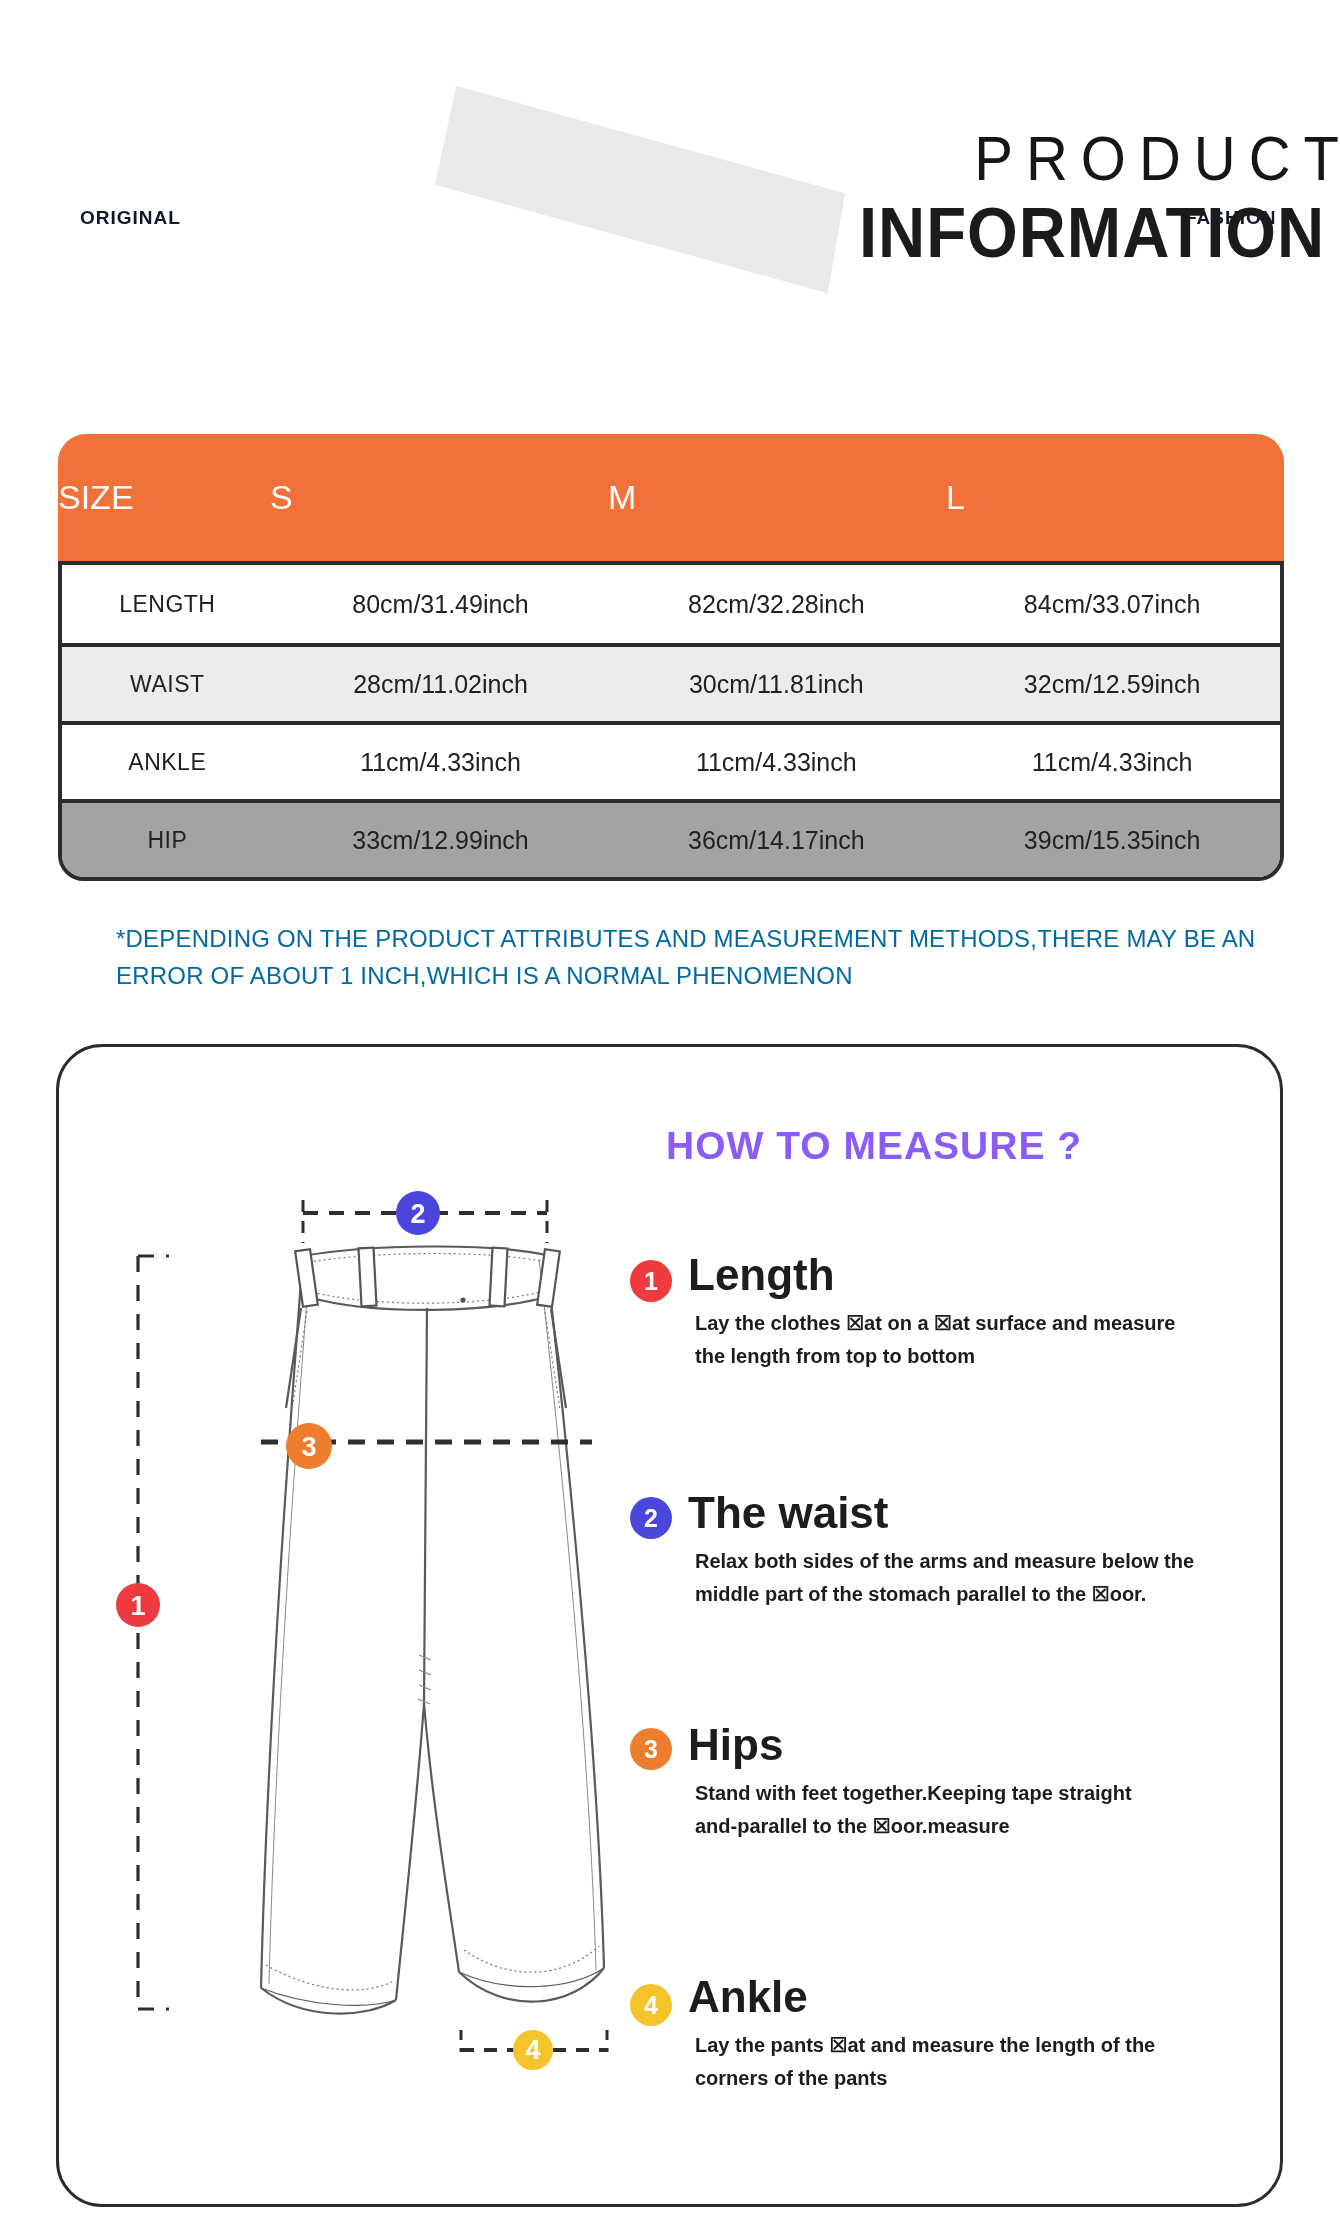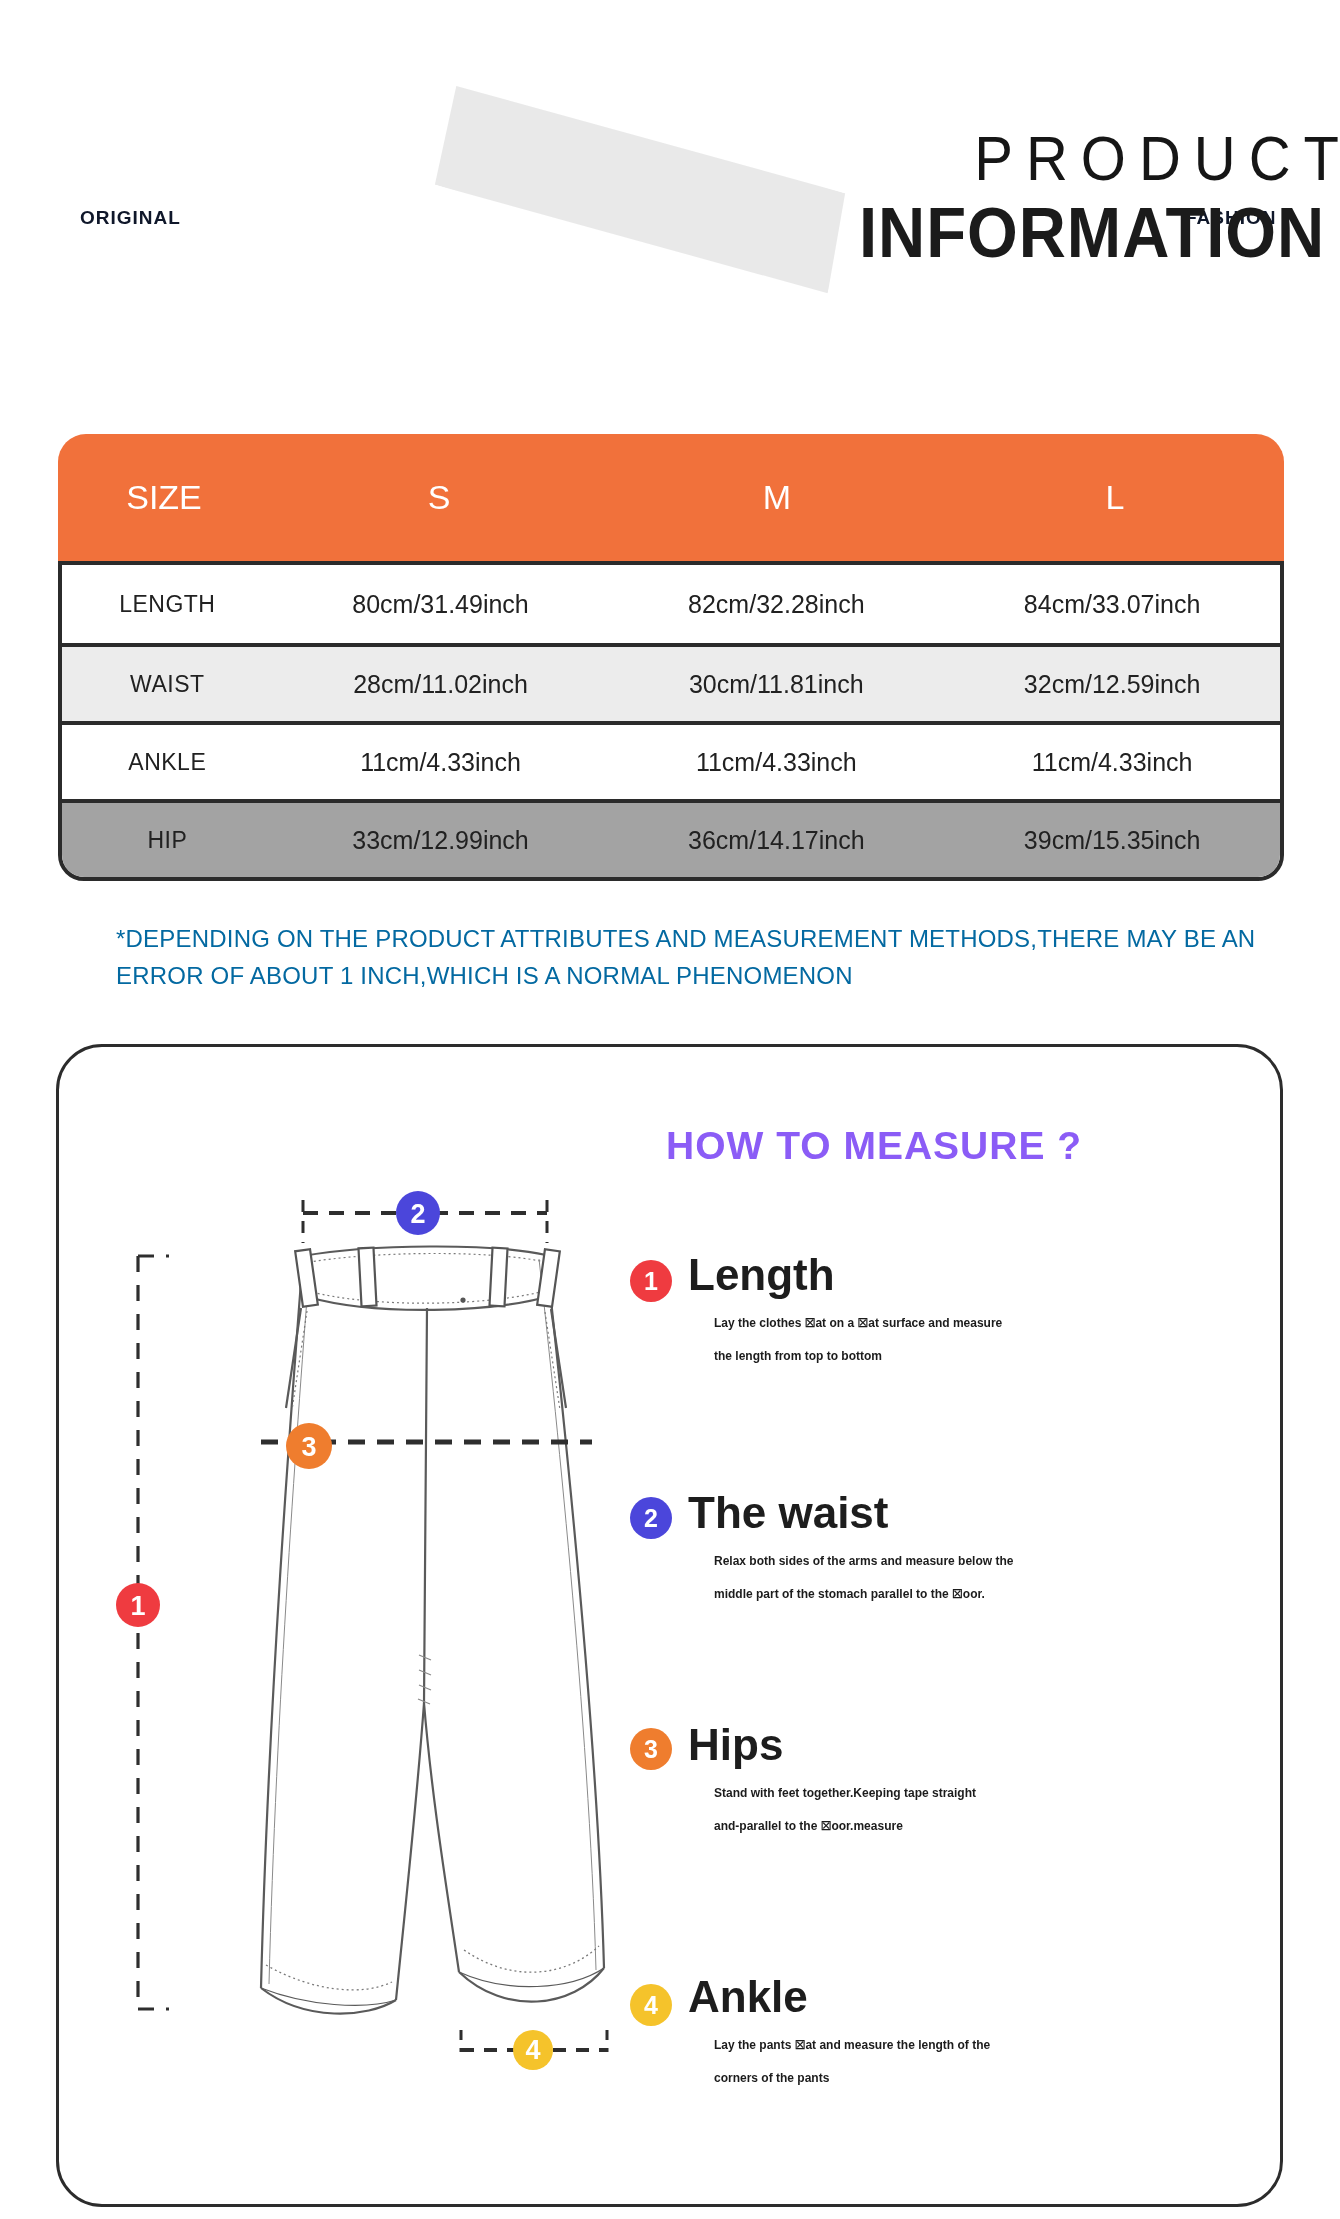--- a/index.html
+++ b/index.html
@@ -23,21 +23,21 @@
   .title-wrap { position:absolute; left:12px; width:100%; top:124px; text-align:right; }
   .title-line1 { font-size:58px; font-weight:400; letter-spacing:13px;
     color:#161616; transform:scaleY(1.08); }
   .title-line2 { font-size:68px; font-weight:700; letter-spacing:1px;
     color:#1b1b1b; margin-top:2px; transform:scale(.96,1.04); }
 
   
   .size-table { position:absolute; left:58px; top:434px; width:1226px; }
   .st-header { height:127px; border-radius:28px 28px 0 0; display:flex;
     align-items:center; color:#fff; }
-  .st-header .cell { text-align:center; font-size:34px; font-weight:400; }
+  .st-header .cell { font-size:34px; font-weight:400; }
   .cell.c0 { width:212px; }
   .cell.c1, .cell.c2, .cell.c3 { width:338px; }
   .st-body { border:4px solid #2b2b2b; border-radius:0 0 26px 26px;
     overflow:hidden; background:#fff; }
   .st-row { display:flex; align-items:center; height:78px; background:#fff; }
   .st-row + .st-row { border-top:4px solid #2b2b2b; }
   .st-row .cell { text-align:center; color:#212121; }
   .st-row .label { font-size:23px; letter-spacing:.5px; }
   .st-row .value { font-size:25px; }
 
@@ -49,21 +49,21 @@
   .measure-card { position:absolute; left:56px; top:1044px; width:1227px;
     height:1163px; border:3px solid #2c2c2c; border-radius:46px; background:#fff; }
   .how-heading { position:absolute; left:666px; top:1124px; font-size:39px;
     font-weight:700; color:#8b5cf6; letter-spacing:1px; }
 
   .m-item { position:absolute; left:630px; width:620px; }
   .m-badge { position:absolute; left:0; width:42px; height:42px; border-radius:50%;
     display:flex; align-items:center; justify-content:center;
     color:#fff; font-size:25px; font-weight:700; }
   .m-title { margin-left:58px; font-size:44px; font-weight:600; color:#1d1d1d; }
-  .m-desc { margin-left:84px; margin-top:7px; font-size:12px; font-weight:700;
+  .m-desc { margin-left:65px; margin-top:7px; font-size:20px; font-weight:700;
     color:#1c1c1c; line-height:33px; white-space:pre-line; }
 
   .pants-svg { position:absolute; left:75px; top:1150px; }
 </style>
 </head>
 <body>
 
 <div class="page">
 
   <span class="brand-tag tag-left">ORIGINAL</span>

